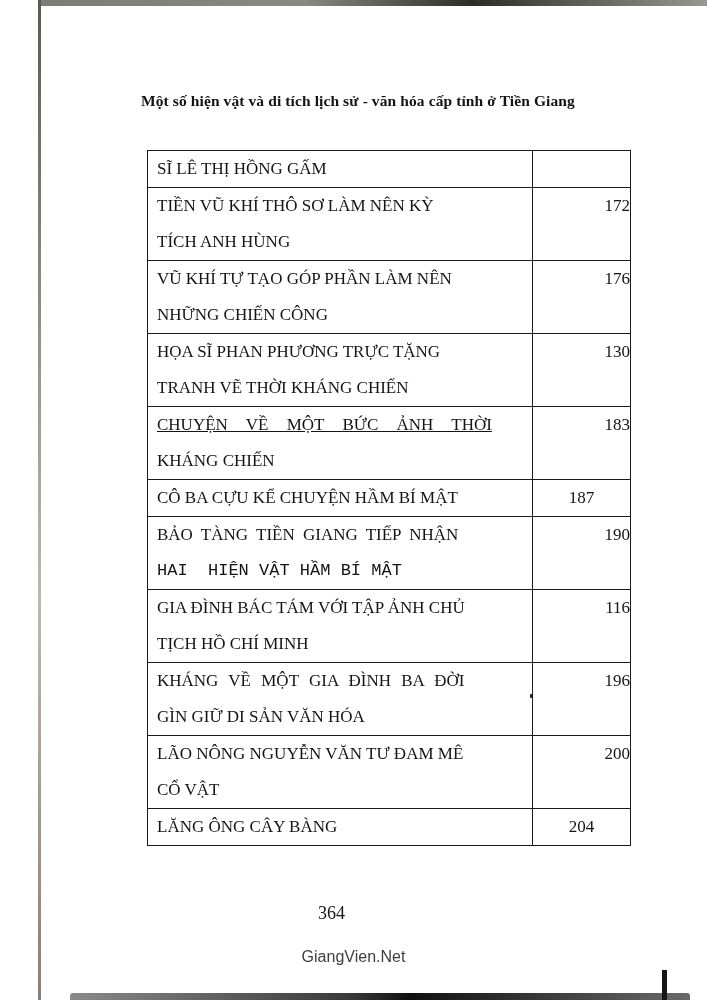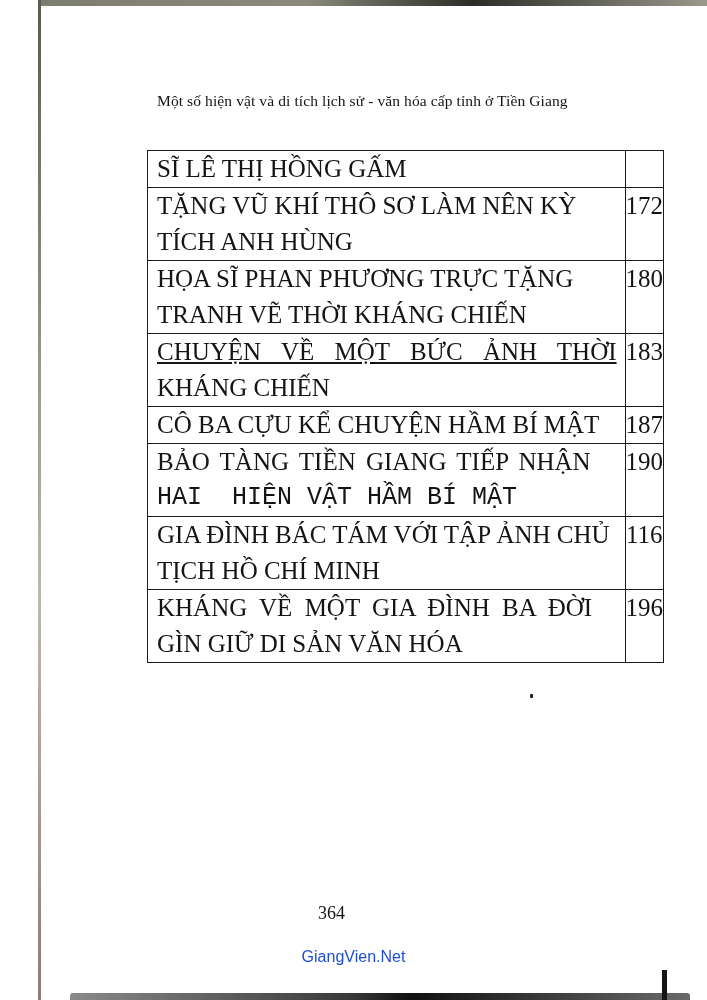--- a/index.html
+++ b/index.html
@@ -20,57 +20,57 @@
   .scan-bottom {
     position: absolute; left: 70px; top: 993px; width: 620px; height: 7px;
     background: linear-gradient(90deg, #8a8a8a 0%, #3a3a3a 45%, #101010 55%, #6a6a6a 100%);
     border-radius: 3px 3px 0 0;
   }
   .scan-right-corner {
     position: absolute; left: 662px; top: 970px; width: 5px; height: 30px;
     background: #151515;
   }
   .running-header {
-    position: absolute; left: 157px; top: 92px; width: 490px;
-    font-size: 15.5px; font-weight: normal; letter-spacing: 0.1px;
+    position: absolute; left: 141px; top: 92px; width: 490px;
+    font-size: 15.5px; font-weight: bold; letter-spacing: 0.1px;
     white-space: nowrap;
   }
   .toc-table {
     position: absolute; left: 147px; top: 150px;
     border-collapse: collapse;
     width: 484px;
   }
   .toc-table td {
     border: 1.5px solid #1a1a1a;
     vertical-align: top;
     padding: 0;
-    font-size: 25px;
+    font-size: 17px;
     line-height: 36px;
   }
   .toc-table td.title-cell {
     width: 370px;
     padding: 0 8px 0 9px;
     text-align: justify;
     text-align-last: left;
   }
   .toc-table td.page-cell {
     width: 104px;
     text-align: center;
   }
   .toc-table tr.r1 td { height: 36px; }
-  .toc-table tr.r2 td { height: 72px; }
+  .toc-table tr.r2 td { height: 72px; text-align: right; }
   .line { display: block; white-space: nowrap; }
   .line.spread { display: flex; justify-content: space-between; }
   .page-number {
     position: absolute; left: 0; width: 663px; top: 903px;
     text-align: center; font-size: 18px;
   }
   .watermark {
     position: absolute; left: 0; width: 707px; top: 948px;
-    text-align: center; font-size: 16px; color: #1d4ed8;
+    text-align: center; font-size: 16px; color: #404040;
     font-family: "Liberation Sans", "DejaVu Sans", sans-serif;
   }
   .stray-dot {
     position: absolute; left: 530px; top: 694px; width: 3px; height: 4px;
     background: #222; border-radius: 1px;
   }
 </style>
 </head>
 <body>
 
@@ -85,32 +85,39 @@
   <tbody>
     <tr class="r1">
       <td class="title-cell">
         <span class="line">SĨ LÊ THỊ HỒNG GẤM</span>
       </td>
       <td class="page-cell"></td>
     </tr>
     <tr class="r2">
       <td class="title-cell">
         <span class="line spread">
-            <span>TẶNG VŨ KHÍ THÔ SƠ LÀM NÊN KỲ</span>
+            <span>TIỀN VŨ KHÍ THÔ SƠ LÀM NÊN KỲ</span>
           </span>
         <span class="line">TÍCH ANH HÙNG</span>
       </td>
       <td class="page-cell">172</td>
     </tr>
     <tr class="r2">
       <td class="title-cell">
+        <span class="line">VŨ KHÍ TỰ TẠO GÓP PHẦN LÀM NÊN</span>
+        <span class="line">NHỮNG CHIẾN CÔNG</span>
+      </td>
+      <td class="page-cell">176</td>
+    </tr>
+    <tr class="r2">
+      <td class="title-cell">
         <span class="line">HỌA SĨ PHAN PHƯƠNG TRỰC TẶNG</span>
         <span class="line">TRANH VẼ THỜI KHÁNG CHIẾN</span>
       </td>
-      <td class="page-cell">180</td>
+      <td class="page-cell">130</td>
     </tr>
     <tr class="r2">
       <td class="title-cell">
         <span class="line" style="word-spacing:14px;text-decoration:underline;">CHUYỆN VỀ MỘT BỨC ẢNH THỜI</span>
         <span class="line">KHÁNG CHIẾN</span>
       </td>
       <td class="page-cell">183</td>
     </tr>
     <tr class="r1">
       <td class="title-cell">
@@ -132,19 +139,32 @@
       </td>
       <td class="page-cell">116</td>
     </tr>
     <tr class="r2">
       <td class="title-cell">
         <span class="line" style="word-spacing:6px;">KHÁNG VỀ MỘT GIA ĐÌNH BA ĐỜI</span>
         <span class="line">GÌN GIỮ DI SẢN VĂN HÓA</span>
       </td>
       <td class="page-cell">196</td>
     </tr>
+    <tr class="r2">
+      <td class="title-cell">
+        <span class="line">LÃO NÔNG NGUYỄN VĂN TƯ ĐAM MÊ</span>
+        <span class="line">CỔ VẬT</span>
+      </td>
+      <td class="page-cell">200</td>
+    </tr>
+    <tr class="r1">
+      <td class="title-cell">
+        <span class="line">LĂNG ÔNG CÂY BÀNG</span>
+      </td>
+      <td class="page-cell">204</td>
+    </tr>
   </tbody>
 </table>
 
 <div class="stray-dot"></div>
 
 <div class="page-number">364</div>
 <div class="watermark">GiangVien.Net</div>
 
 </body></html>

